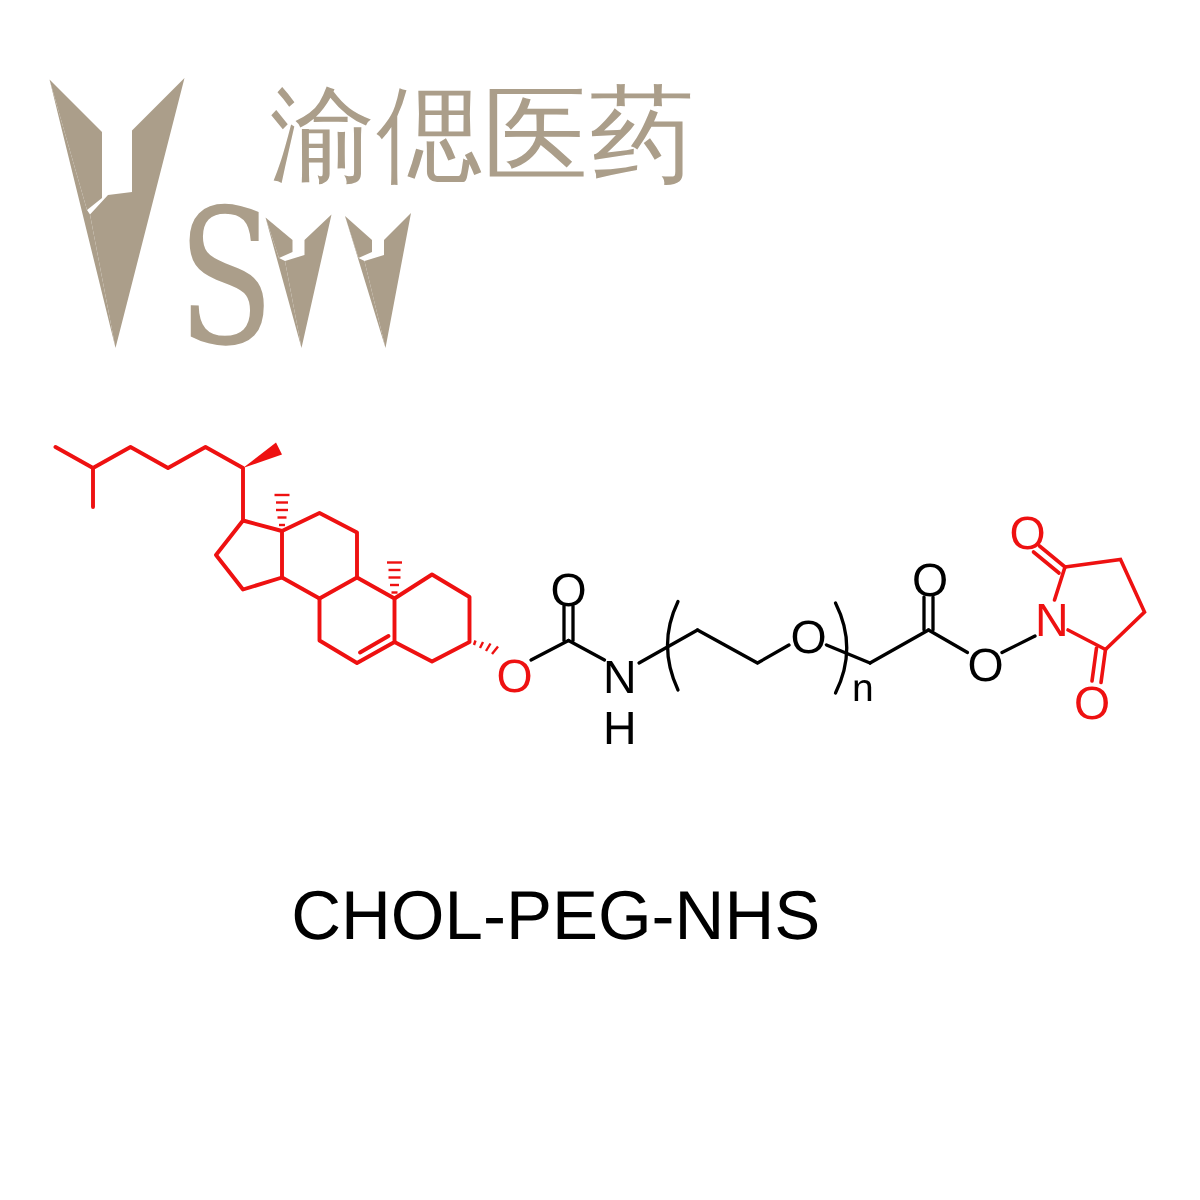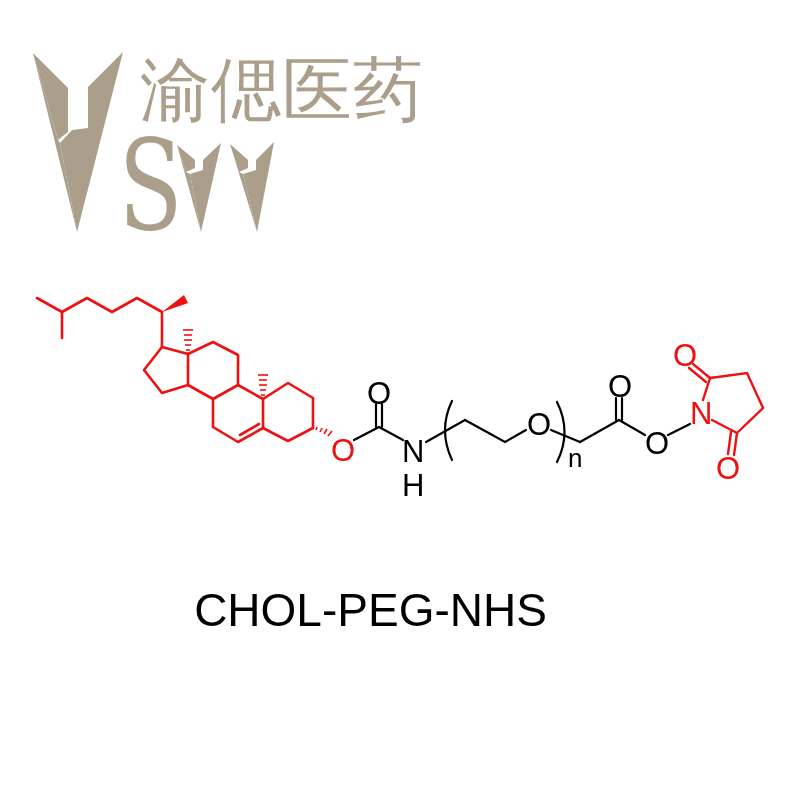--- a/index.html
+++ b/index.html
@@ -40,21 +40,21 @@
     <polygon points="221,143 203,160 203,170 190,174 201,232"></polygon>
     <polygon points="186,172 190,174 201,232 177,145"></polygon>
   </g>
   <g fill="#ab9e8a">
     <polygon points="230,144 248,160 248,168 239,172"></polygon>
     <polygon points="274,142 256,160 256,170 243,174 257,232"></polygon>
     <polygon points="239,172 243,174 257,232 230,144"></polygon>
   </g>
 </svg>
 
-<div class="logo-cn" style="color:#ab9e8a;">渝偲医药</div>
+<div class="logo-cn" style="color:#ab9e8a;margin-left:40px;">渝偲医药</div>
 
 <svg class="structure" width="800" height="560" viewBox="0 0 800 560">
 
   <g stroke="#ee1111" stroke-width="2.6" fill="none" stroke-linejoin="round" stroke-linecap="round">
 
     <polyline points="37,298 62,312 87,298 112,312 137,298 162,312 162,347"></polyline>
     <line x1="62" y1="312" x2="62" y2="338"></line>
 
     <polygon points="162,347 188,354 188,385 162,393 144,370"></polygon>
 

